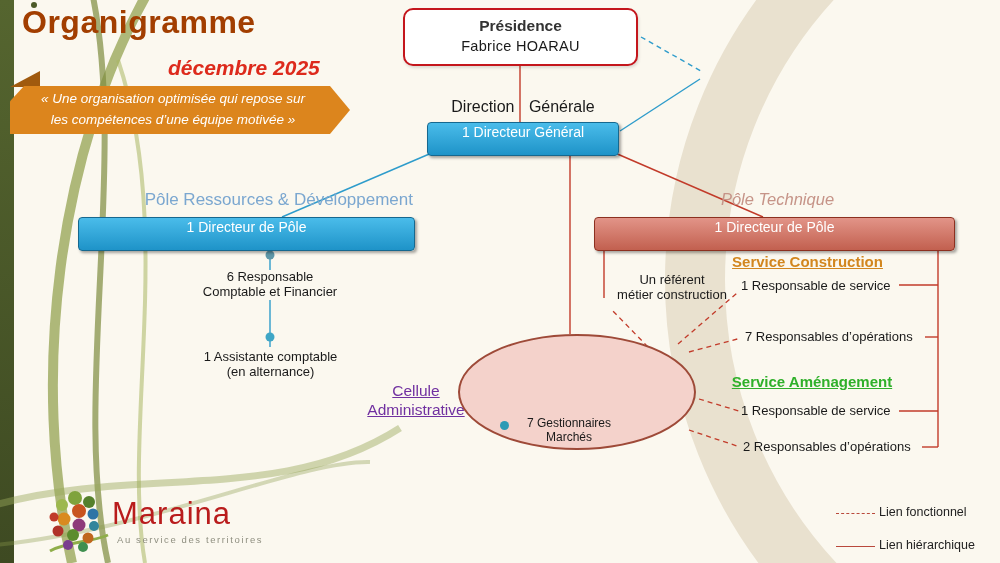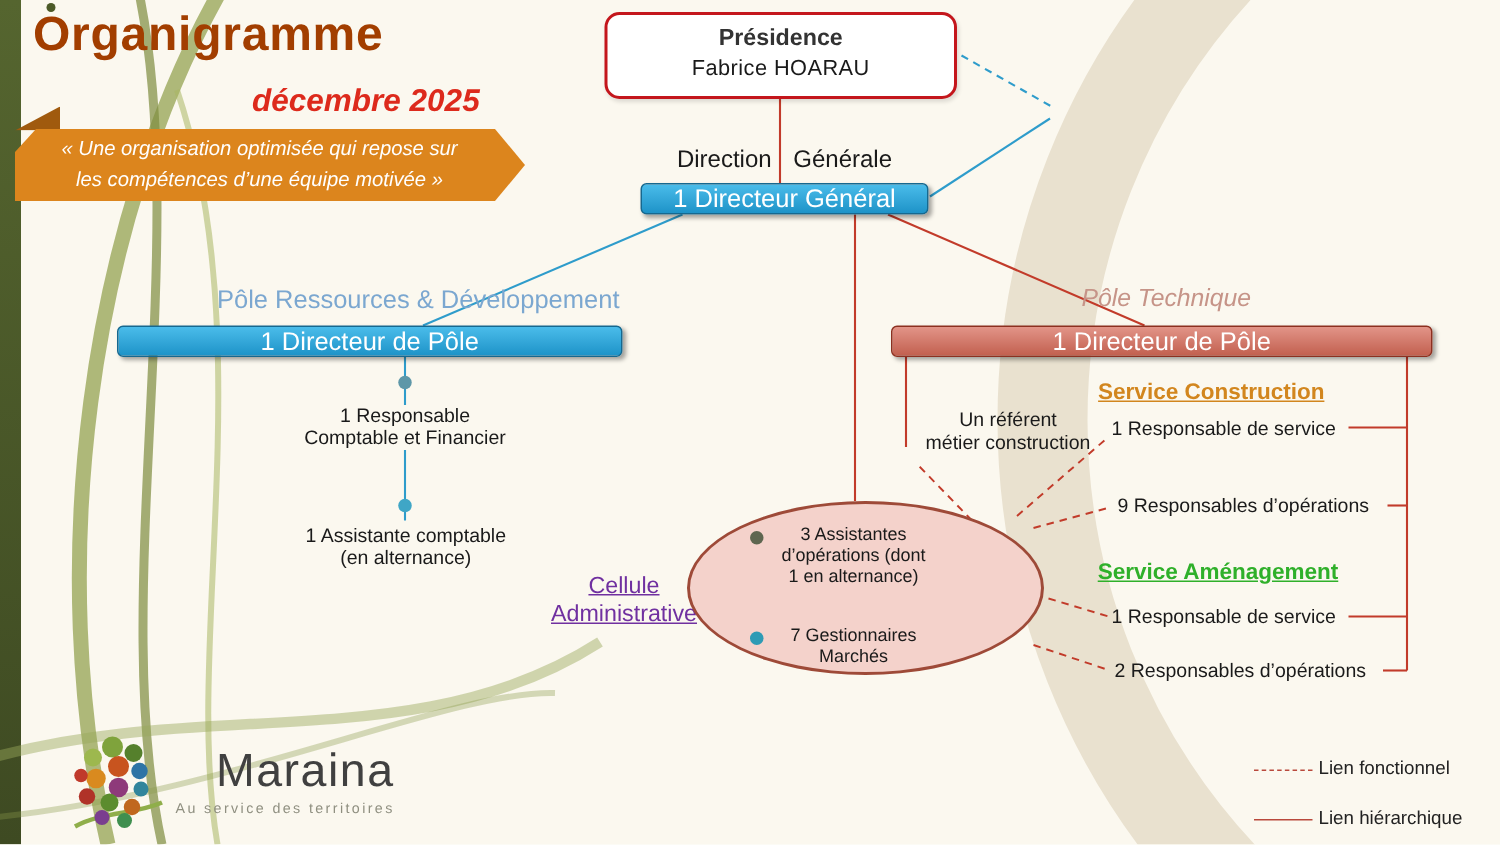--- a/index.html
+++ b/index.html
@@ -29,21 +29,21 @@
   .presidence-box{
     left:403px;top:8px;width:235px;height:58px;background:#fff;
     border:2.5px solid #C4161C;border-radius:10px;text-align:center;
     box-sizing:border-box;padding-top:7px;box-shadow:1px 2px 3px rgba(0,0,0,.12);
   }
   .p-title{font-size:15.5px;font-weight:bold;color:#333;}
   .p-name{font-size:14.5px;margin-top:3px;letter-spacing:.3px;}
 
   .dg-label{left:428px;top:98px;width:190px;text-align:center;font-size:16px;word-spacing:10px;}
 
-  .obox{height:21px;line-height:19px;text-align:center;color:#fff;font-size:17px;
+  .obox{height:34px;line-height:19px;text-align:center;color:#fff;font-size:14px;
     border-radius:4px;box-sizing:border-box;}
   .obox.blue{background:linear-gradient(#4ABCEA,#1E93C8);border:1px solid #16688F;
     box-shadow:2px 2px 3px rgba(0,0,0,.35);}
   .obox.salmon{background:linear-gradient(#E29488,#C2604F);border:1px solid #8C3020;
     box-shadow:2px 2px 3px rgba(0,0,0,.35);}
   .dg-box{left:427px;top:122px;width:192px;}
   .prd-box{left:78px;top:217px;width:337px;}
   .pt-box{left:594px;top:217px;width:361px;}
 
   .resp-admin{left:700px;top:67px;width:195px;text-align:center;font-size:12.5px;line-height:1.65;}
@@ -68,21 +68,21 @@
 
   .ellipse{left:458px;top:334px;width:238px;height:116px;background:#F4D2CB;
     border:2px solid #9E4A38;border-radius:50%;box-sizing:border-box;}
   .bullet-row{position:absolute;display:flex;gap:9px;}
   .b1{left:40px;top:13px;} .b2{left:40px;top:80px;}
   .bullet-dot{width:9px;height:9px;border-radius:50%;margin-top:5px;flex:none;}
   .dot-olive{background:#5E6650;} .dot-teal{background:#2E9BB5;}
   .bullet-text{width:102px;text-align:center;font-size:12px;line-height:1.18;}
 
   .logo-pebbles{left:46px;top:489px;z-index:2;}
-  .logo-text{left:112px;top:496px;font-size:31px;color:#404040;letter-spacing:1px;margin-left:32px;}
+  .logo-text{left:112px;top:496px;font-size:31px;color:#b91c1c;letter-spacing:1px;}
   .logo-tagline{left:117px;top:534px;font-size:9.5px;color:#8F8F80;letter-spacing:1.6px;}
 
   .legend-line{width:39px;height:0;}
   .legend-dash{left:836px;top:513px;border-top:1.6px dashed #B9493C;}
   .legend-solid{left:836px;top:546px;border-top:1.6px solid #B9493C;}
   .legend-label{font-size:12.5px;color:#222;}
   .lg1{left:879px;top:505px;} .lg2{left:879px;top:538px;}
 </style>
 </head>
 <body>
@@ -152,52 +152,48 @@
     <div>les compétences d’une équipe motivée »</div>
   </div>
 
   <div class="el dg-label">Direction Générale</div>
   <div class="el obox blue dg-box">1 Directeur Général</div>
 
 
   <div class="el h-blue">Pôle Ressources &amp; Développement</div>
   <div class="el obox blue prd-box">1 Directeur de Pôle</div>
   <div class="el note resp-comptable">
-    <div>1 Responsable</div>
+    <div>6 Responsable</div>
     <div>Comptable et Financier</div>
   </div>
   <div class="el note assistante">
     <div>1 Assistante comptable</div>
     <div>(en alternance)</div>
   </div>
 
   <div class="el h-rose">Pôle Technique</div>
   <div class="el obox salmon pt-box">1 Directeur de Pôle</div>
   <div class="el note referent">
     <div>Un référent</div>
     <div>métier construction</div>
   </div>
 
   <div class="el svc-title svc-construction">Service Construction</div>
   <div class="el svc-item sc1">1 Responsable de service</div>
-  <div class="el svc-item sc2">9 Responsables d’opérations</div>
+  <div class="el svc-item sc2">7 Responsables d’opérations</div>
 
   <div class="el svc-title svc-amenagement">Service Aménagement</div>
   <div class="el svc-item sa1">1 Responsable de service</div>
   <div class="el svc-item sa2">2 Responsables d’opérations</div>
 
   <div class="el cellule-title">
     <div>Cellule</div>
     <div>Administrative</div>
   </div>
   <div class="el ellipse">
-    <div class="bullet-row b1">
-      <span class="bullet-dot dot-olive"></span>
-      <span class="bullet-text">3 Assistantes d’opérations (dont 1 en alternance)</span>
-    </div>
     <div class="bullet-row b2">
       <span class="bullet-dot dot-teal"></span>
       <span class="bullet-text">7 Gestionnaires Marchés</span>
     </div>
   </div>
 
   <svg class="layer logo-pebbles" width="66" height="68" viewBox="0 0 66 68" style="left:46px;top:489px;">
     <path d="M4,62 C22,52 44,54 62,46" stroke="#8FAE4A" stroke-width="3" fill="none"></path>
     <circle cx="29" cy="9" r="7" fill="#7FA33C"></circle>
       <circle cx="43" cy="13" r="6" fill="#55802C"></circle>

